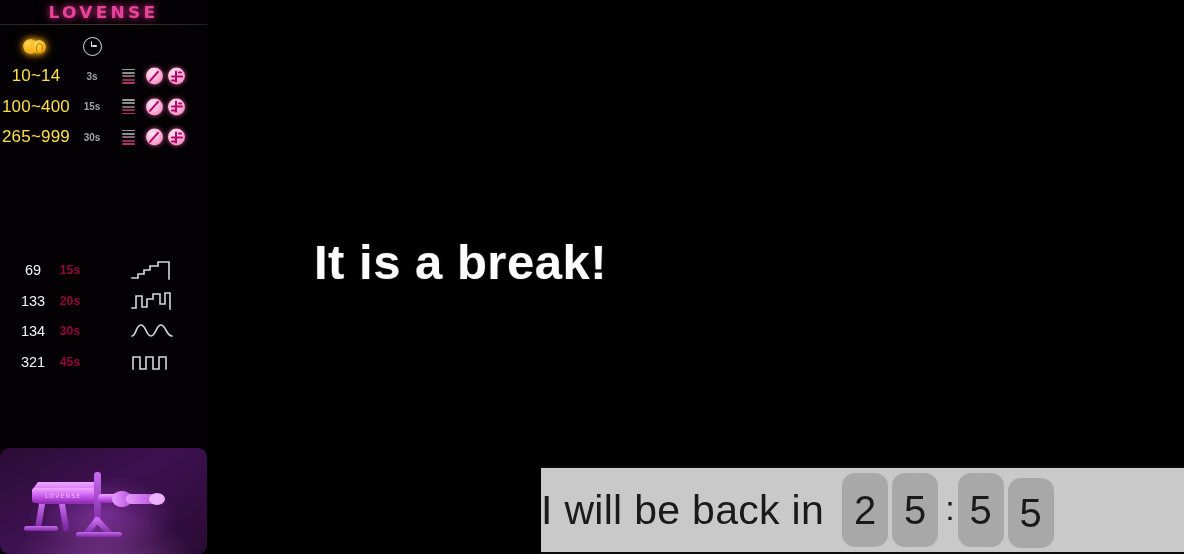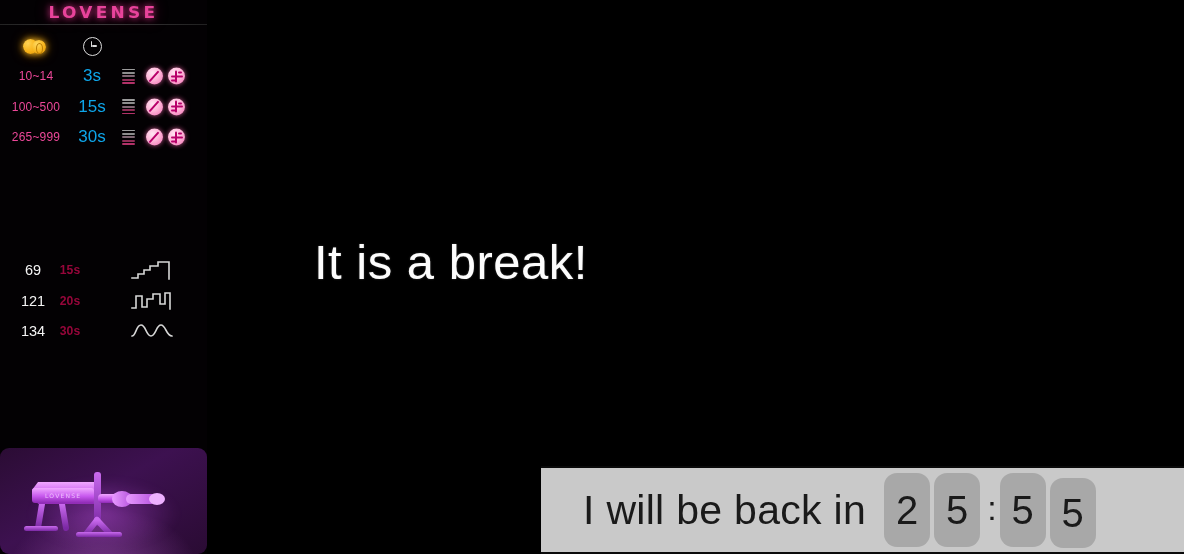--- a/index.html
+++ b/index.html
@@ -88,27 +88,27 @@
   }
   .tip-row {
     position: relative;
     height: 30.5px;
     width: 207px;
   }
   .tip-range {
     position: absolute; left: 0; top: 0;
     width: 72px; height: 30.5px;
     display: flex; align-items: center; justify-content: center;
-    color: #ec4899; font-size: 12px; letter-spacing: .2px;
+    color: #fde047; font-size: 17px; letter-spacing: .2px;
   }
   .tip-dur {
     position: absolute; left: 68px; top: 0;
     width: 48px; height: 30.5px;
     display: flex; align-items: center; justify-content: center;
-    color: #0ea5e9; font-size: 17px; font-weight: 400;
+    color: #a3a3a3; font-size: 10px; font-weight: 700;
   }
   .tip-bars {
     position: absolute; left: 117px; top: 0;
     width: 22px; height: 30.5px;
     display: flex; flex-direction: column; align-items: center; justify-content: center;
     gap: 1.6px;
   }
   .tip-bars span { display: block; height: 1.8px; border-radius: 1px; }
   .tip-bars span:nth-child(1) { width: 13px; background: #9b9b9b; }
   .tip-bars span:nth-child(2) { width: 13px; background: #8d8d8d; }
@@ -175,36 +175,35 @@
     background: radial-gradient(ellipse at center, rgba(214,92,255,.38) 0%, rgba(150,40,200,0) 70%);
     filter: blur(4px);
   }
   #ad-machine { position: absolute; left: 18px; top: 16px; }
 
   
   #break-text {
     position: absolute; left: 314px; top: 238px;
     color: #fdfdfd;
     font-size: 49px;
-    font-weight: 400;
+    font-weight: 700;
     letter-spacing: .5px;
     line-height: 1;
     white-space: nowrap;
     text-shadow: 0 0 2px rgba(255,255,255,.25);
   }
 
   
   #countdown-bar {
     position: absolute; left: 541px; top: 466px;
     width: 643px; height: 88px;
     background: #c9c9c9;
     border-top: 2px solid #0a0a0a;
     border-bottom: 2px solid #0a0a0a;
     display: flex; align-items: center;
-    padding-left: 42px;
   }
   #countdown-label {
     color: #1a1a1a;
     font-size: 41px;
     font-weight: 400;
     letter-spacing: .3px;
     white-space: nowrap;
     margin-right: 18px;
   }
   #countdown-digits {
@@ -270,21 +269,21 @@
             <i class="m1"></i>
             <i class="m2"></i>
             <i class="m3"></i>
             <i class="m4"></i>
           </div>
       </div>
 
 
 
       <div class="tip-row">
-        <div class="tip-range">100~500</div>
+        <div class="tip-range">100~400</div>
         <div class="tip-dur">15s</div>
         <div class="tip-bars">
             <span></span>
             <span></span>
             <span></span>
             <span></span>
             <span></span>
           </div>
         <div class="icon-disc icon-ban"></div>
         <div class="icon-disc icon-machine">
@@ -323,39 +322,48 @@
         <div class="pat-val">69</div>
         <div class="pat-dur">15s</div>
         <div class="pat-wave">
           <svg width="44" height="20" viewBox="0 0 44 20" fill="none" stroke="#d8d8d8" stroke-width="1.6" stroke-linejoin="miter" stroke-linecap="square">
             <path d="M1 18 L7 18 L7 14 L13 14 L13 10 L19 10 L19 6 L27 6 L27 2 L38 2 L38 19"></path>
           </svg>
         </div>
       </div>
 
       <div class="pat-row">
-        <div class="pat-val">121</div>
+        <div class="pat-val">133</div>
         <div class="pat-dur">20s</div>
         <div class="pat-wave">
           <svg width="44" height="20" viewBox="0 0 44 20" fill="none" stroke="#d8d8d8" stroke-width="1.6" stroke-linejoin="miter" stroke-linecap="square">
             <path d="M1 17 L5 17 L5 5 L11 5 L11 16 L16 16 L16 8 L22 8 L22 3 L29 3 L29 13 L34 13 L34 2 L39 2 L39 18"></path>
           </svg>
         </div>
       </div>
 
       <div class="pat-row">
         <div class="pat-val">134</div>
         <div class="pat-dur">30s</div>
         <div class="pat-wave">
           <svg width="44" height="20" viewBox="0 0 44 20" fill="none" stroke="#d8d8d8" stroke-width="1.7" stroke-linecap="round">
             <path d="M1 15 C5 15 5 4 10 4 C15 4 15 15 20 15 C25 15 25 4 30 4 C35 4 35 15 41 15"></path>
           </svg>
         </div>
       </div>
 
+      <div class="pat-row">
+        <div class="pat-val">321</div>
+        <div class="pat-dur">45s</div>
+        <div class="pat-wave">
+          <svg width="44" height="20" viewBox="0 0 44 20" fill="none" stroke="#d8d8d8" stroke-width="1.6" stroke-linejoin="miter" stroke-linecap="square">
+            <path d="M2 17 L2 5 L9 5 L9 17 L15 17 L15 5 L22 5 L22 17 L28 17 L28 5 L35 5 L35 17"></path>
+          </svg>
+        </div>
+      </div>
 
     </div>
 
     <div id="ad-panel">
       <div class="ad-glow"></div>
       <svg id="ad-machine" width="172" height="76" viewBox="0 0 172 76">
         <defs>
           <linearGradient id="bodyGrad" x1="0" y1="0" x2="0" y2="1">
             <stop offset="0%" stop-color="#f0a8ff"></stop>
             <stop offset="55%" stop-color="#c758ee"></stop>

